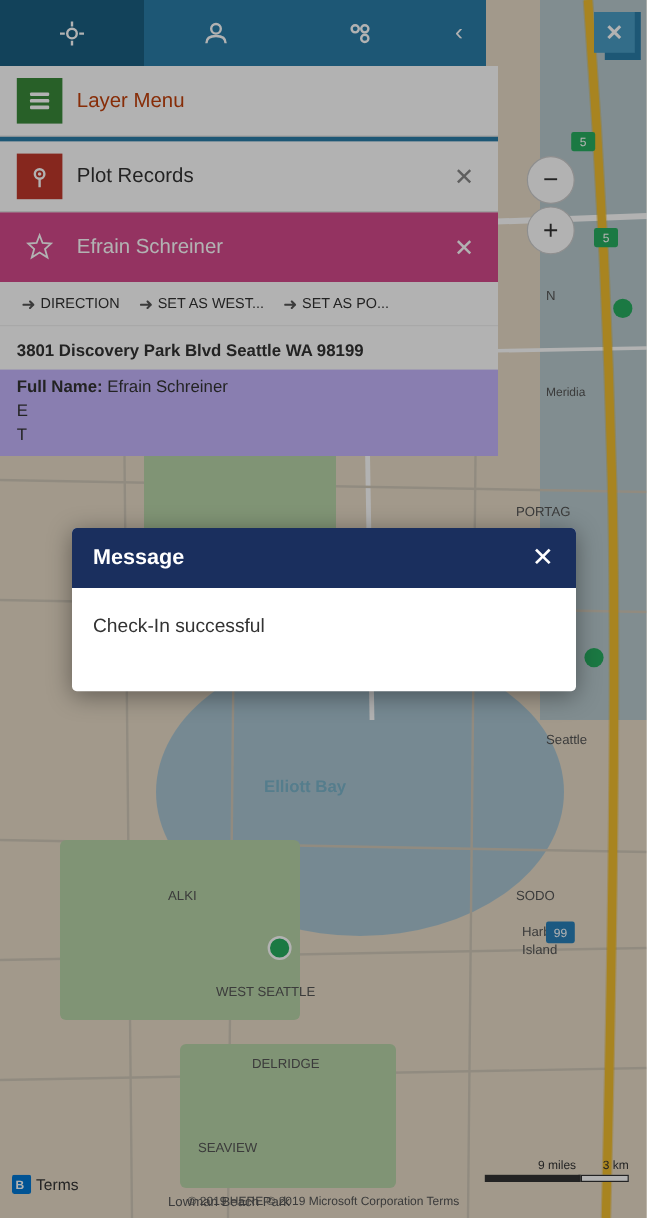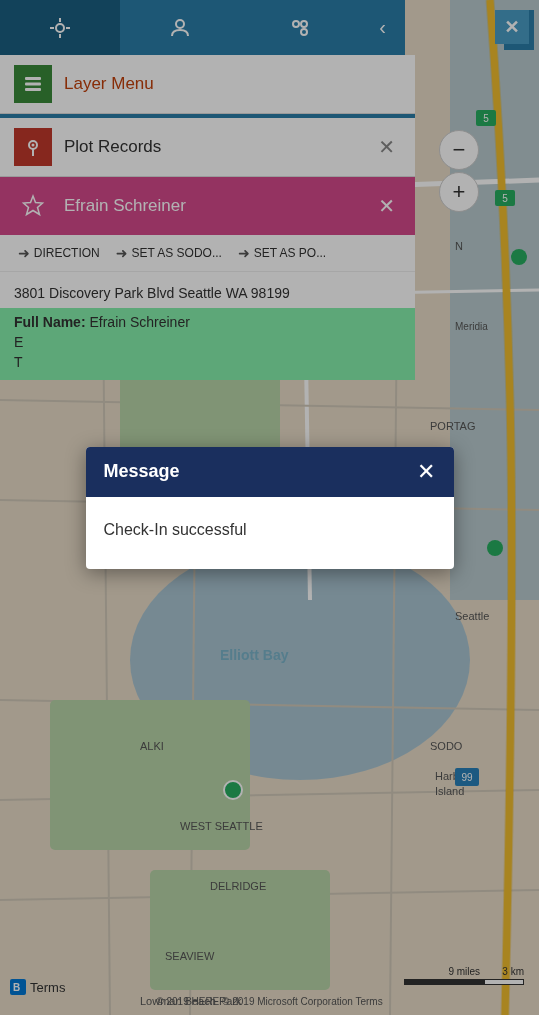--- a/index.html
+++ b/index.html
@@ -208,31 +208,32 @@
 
     .action-arrow {
       color: #555;
       font-size: 14px;
     }
 
     
     #address-section {
       padding: 12px 14px 6px;
       background: white;
+      font-weight: bold;
     }
 
     #address-text {
       font-size: 14px;
       color: #333;
     }
 
     
     #details-section {
       padding: 6px 14px;
-      background: #86efac;
+      background: #c4b5fd;
     }
 
     .detail-row {
       font-size: 14px;
       color: #333;
       margin-bottom: 4px;
     }
 
     
     #zoom-controls {
@@ -265,21 +266,21 @@
       inset: 0;
       background: rgba(0,0,0,0.3);
       z-index: 100;
       display: flex;
       align-items: center;
       justify-content: center;
     }
 
     #modal {
       background: white;
-      width: 368px;
+      width: 420px;
       border-radius: 4px;
       overflow: hidden;
       box-shadow: 0 4px 20px rgba(0,0,0,0.4);
     }
 
     #modal-header {
       background: #1a2f5e;
       padding: 14px 18px;
       display: flex;
       align-items: center;
@@ -295,21 +296,21 @@
     #modal-close-btn {
       background: none;
       border: none;
       color: white;
       font-size: 22px;
       cursor: pointer;
       line-height: 1;
     }
 
     #modal-body {
-      padding: 24px 18px 30px;
+      padding: 24px 18px 44px;
     }
 
     #modal-message {
       font-size: 16px;
       color: #333;
     }
 
     
     #bing-logo {
       position: absolute;
@@ -480,21 +481,21 @@
     </button>
   </div>
 
   <div id="action-buttons">
     <button class="action-btn">
       <span class="action-arrow">➜</span>
       <span>DIRECTION</span>
     </button>
     <button class="action-btn">
       <span class="action-arrow">➜</span>
-      <span>SET AS SODO...</span>
+      <span>SET AS WEST...</span>
     </button>
     <button class="action-btn">
       <span class="action-arrow">➜</span>
       <span>SET AS PO...</span>
     </button>
   </div>
 
   <div id="address-section">
     <span id="address-text">3801 Discovery Park Blvd Seattle WA 98199</span>
   </div>

